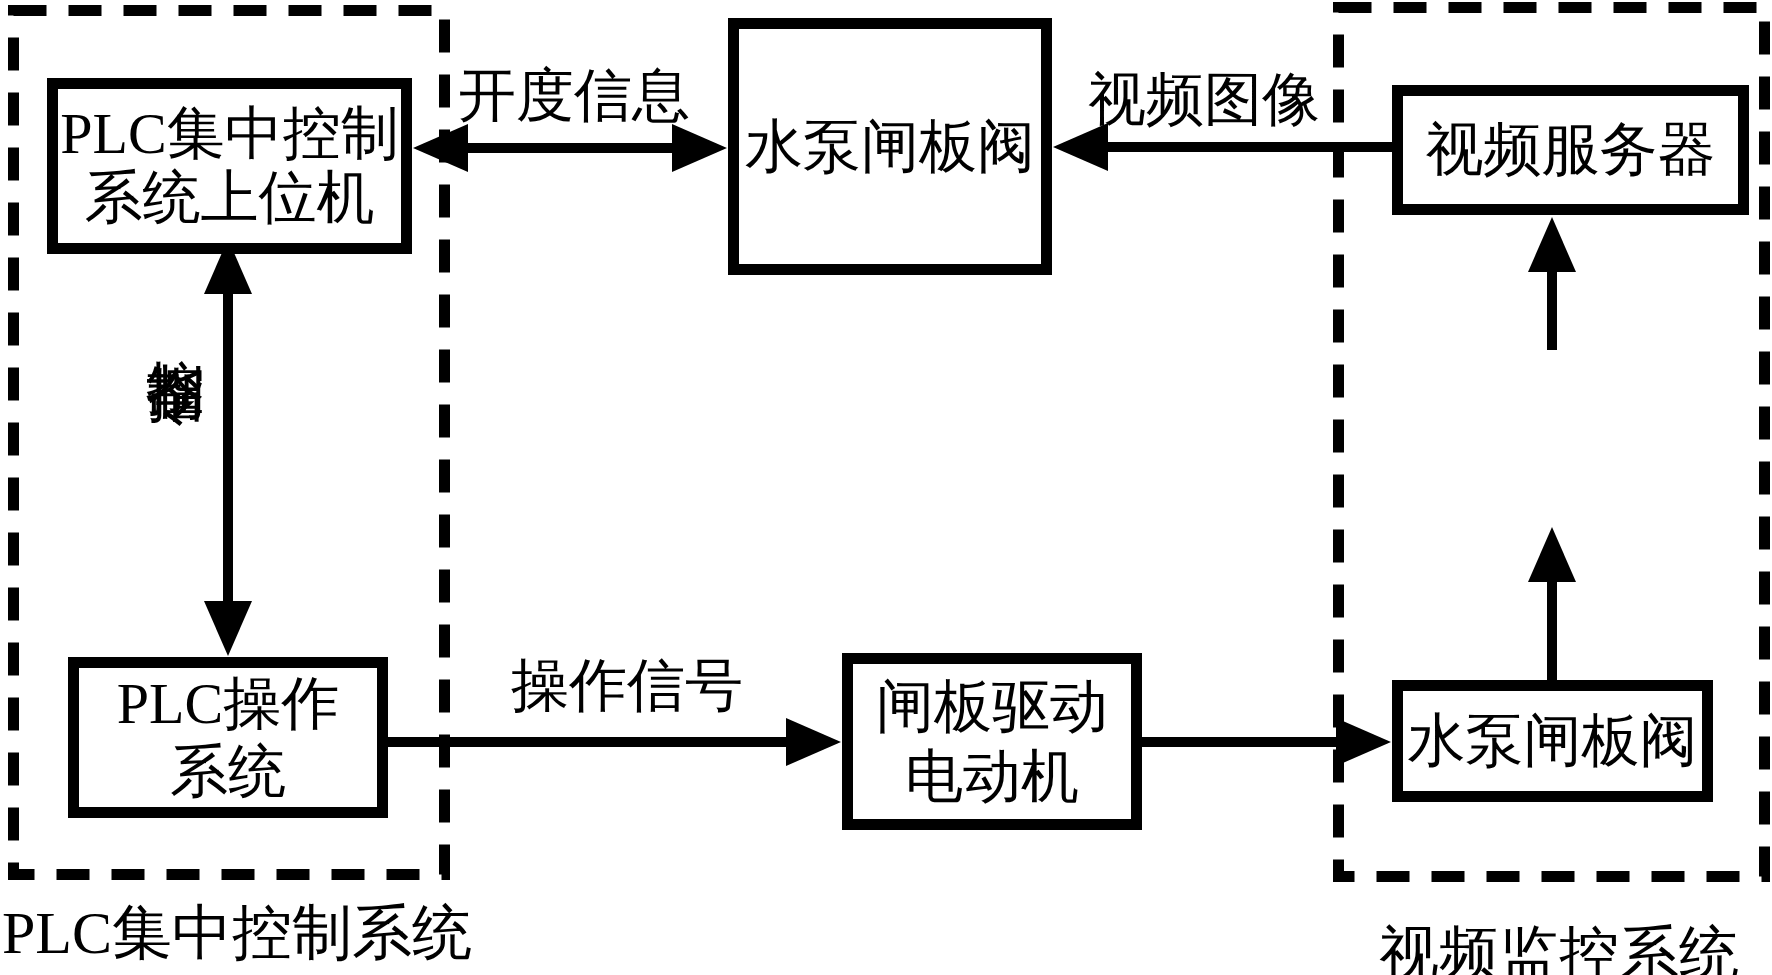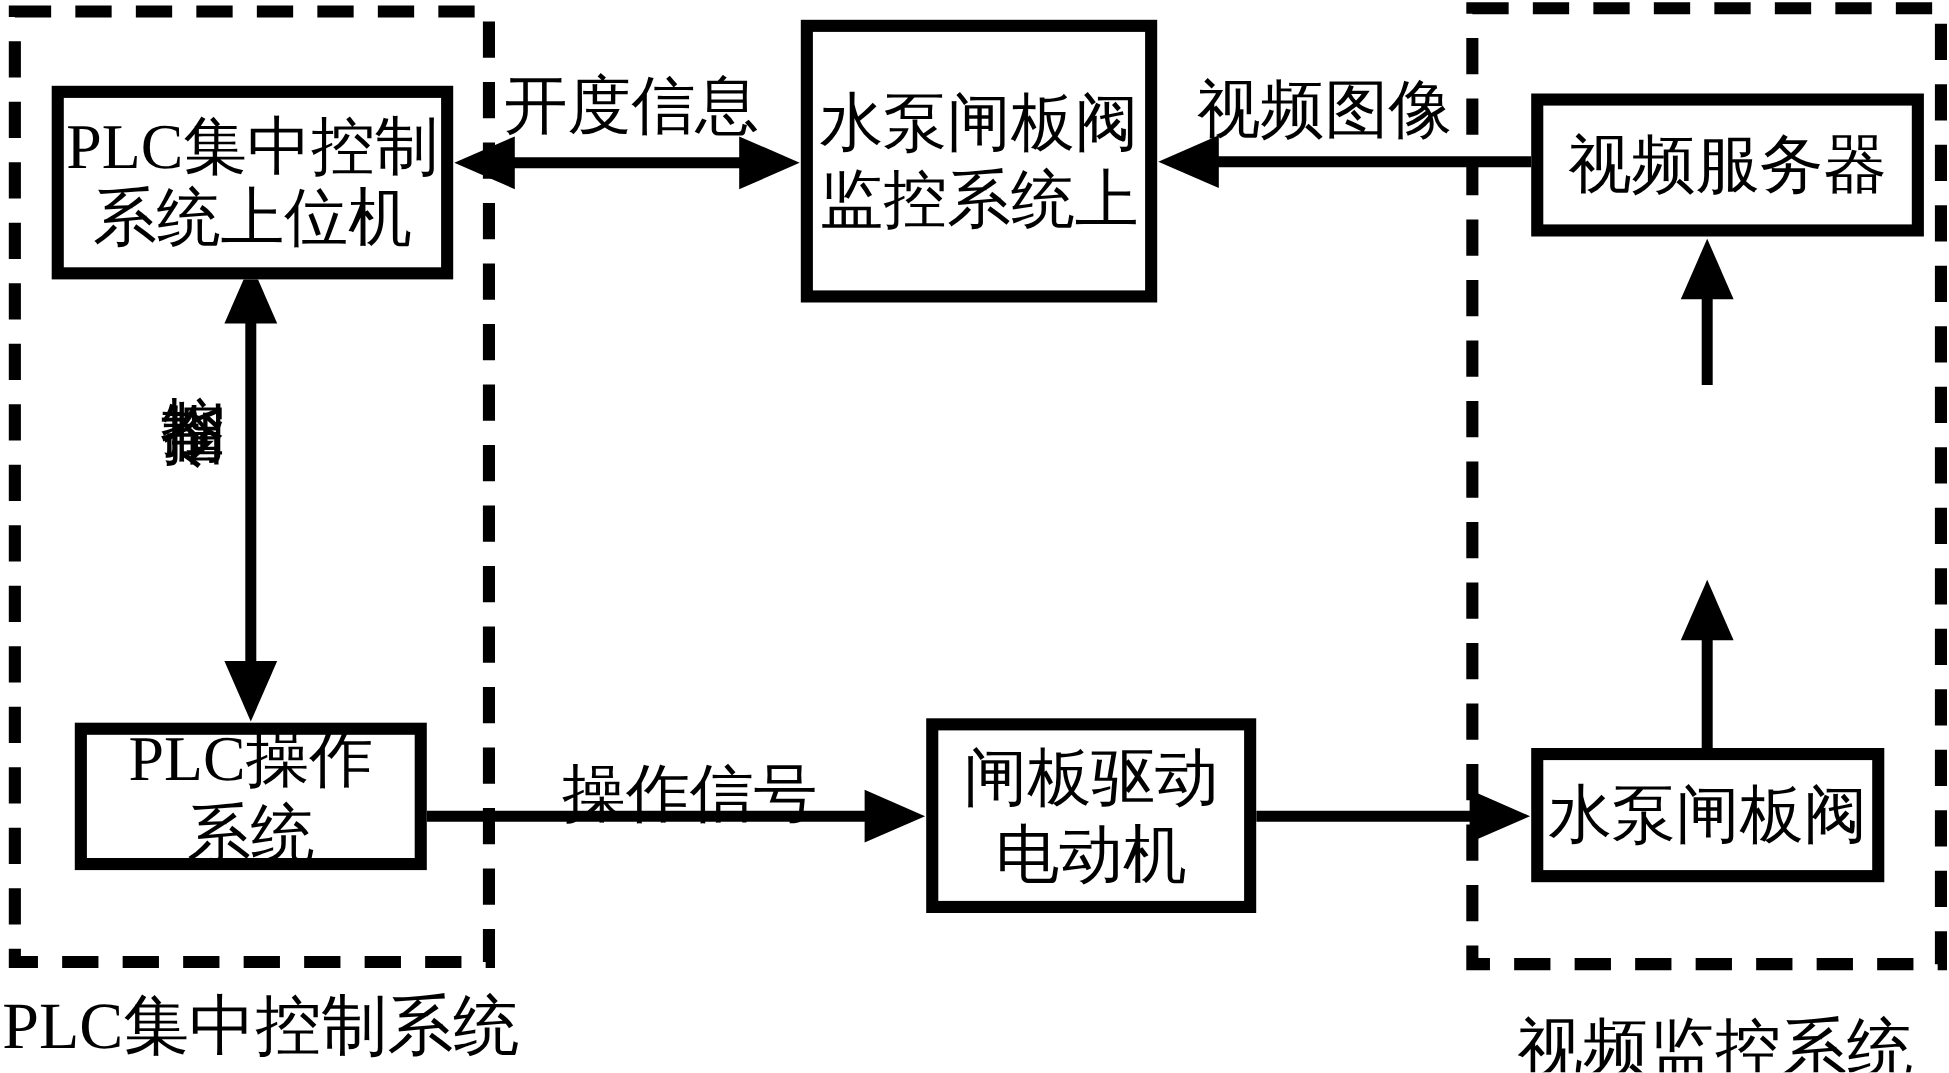--- a/index.html
+++ b/index.html
@@ -91,47 +91,46 @@
     <polygon points="1552,217 1528,272 1576,272" fill="#000"></polygon>
   </svg>
 
   <div class="node" style="left:47px; top:78px; width:365px; height:176px;">
     <div>PLC集中控制</div>
     <div>系统上位机</div>
   </div>
 
   <div class="node lh70" style="left:728px; top:18px; width:324px; height:257px;">
     <div>水泵闸板阀</div>
-    <div>监控系统上</div>
   </div>
 
   <div class="node" style="left:1392px; top:85px; width:357px; height:130px;">
     <div>视频服务器</div>
   </div>
 
 
-  <div class="node" style="left:68px; top:657px; width:320px; height:134px; line-height:68px;">
+  <div class="node" style="left:68px; top:657px; width:320px; height:161px; line-height:68px;">
     <div>PLC操作</div>
     <div>系统</div>
   </div>
 
   <div class="node lh70" style="left:842px; top:653px; width:300px; height:177px;">
     <div>闸板驱动</div>
     <div>电动机</div>
   </div>
 
   <div class="node" style="left:1392px; top:680px; width:321px; height:122px;">
     <div>水泵闸板阀</div>
   </div>
 
   <div class="edge-label" style="left:458px; top:66px;">开度信息</div>
 
   <div class="edge-label" style="left:1088px; top:70px;">视频图像</div>
 
   <div class="edge-label vertical" style="left:146px; top:314px;">控制指令</div>
 
-  <div class="edge-label" style="left:511px; top:692px;">操作信号</div>
+  <div class="edge-label" style="left:511px; top:656px;">操作信号</div>
 
   <div class="group-label" style="left:2px; top:902px;">PLC集中控制系统</div>
 
   <div class="group-label" style="left:1379px; top:923px;">视频监控系统</div>
 
 </div>
 
 </body></html>

